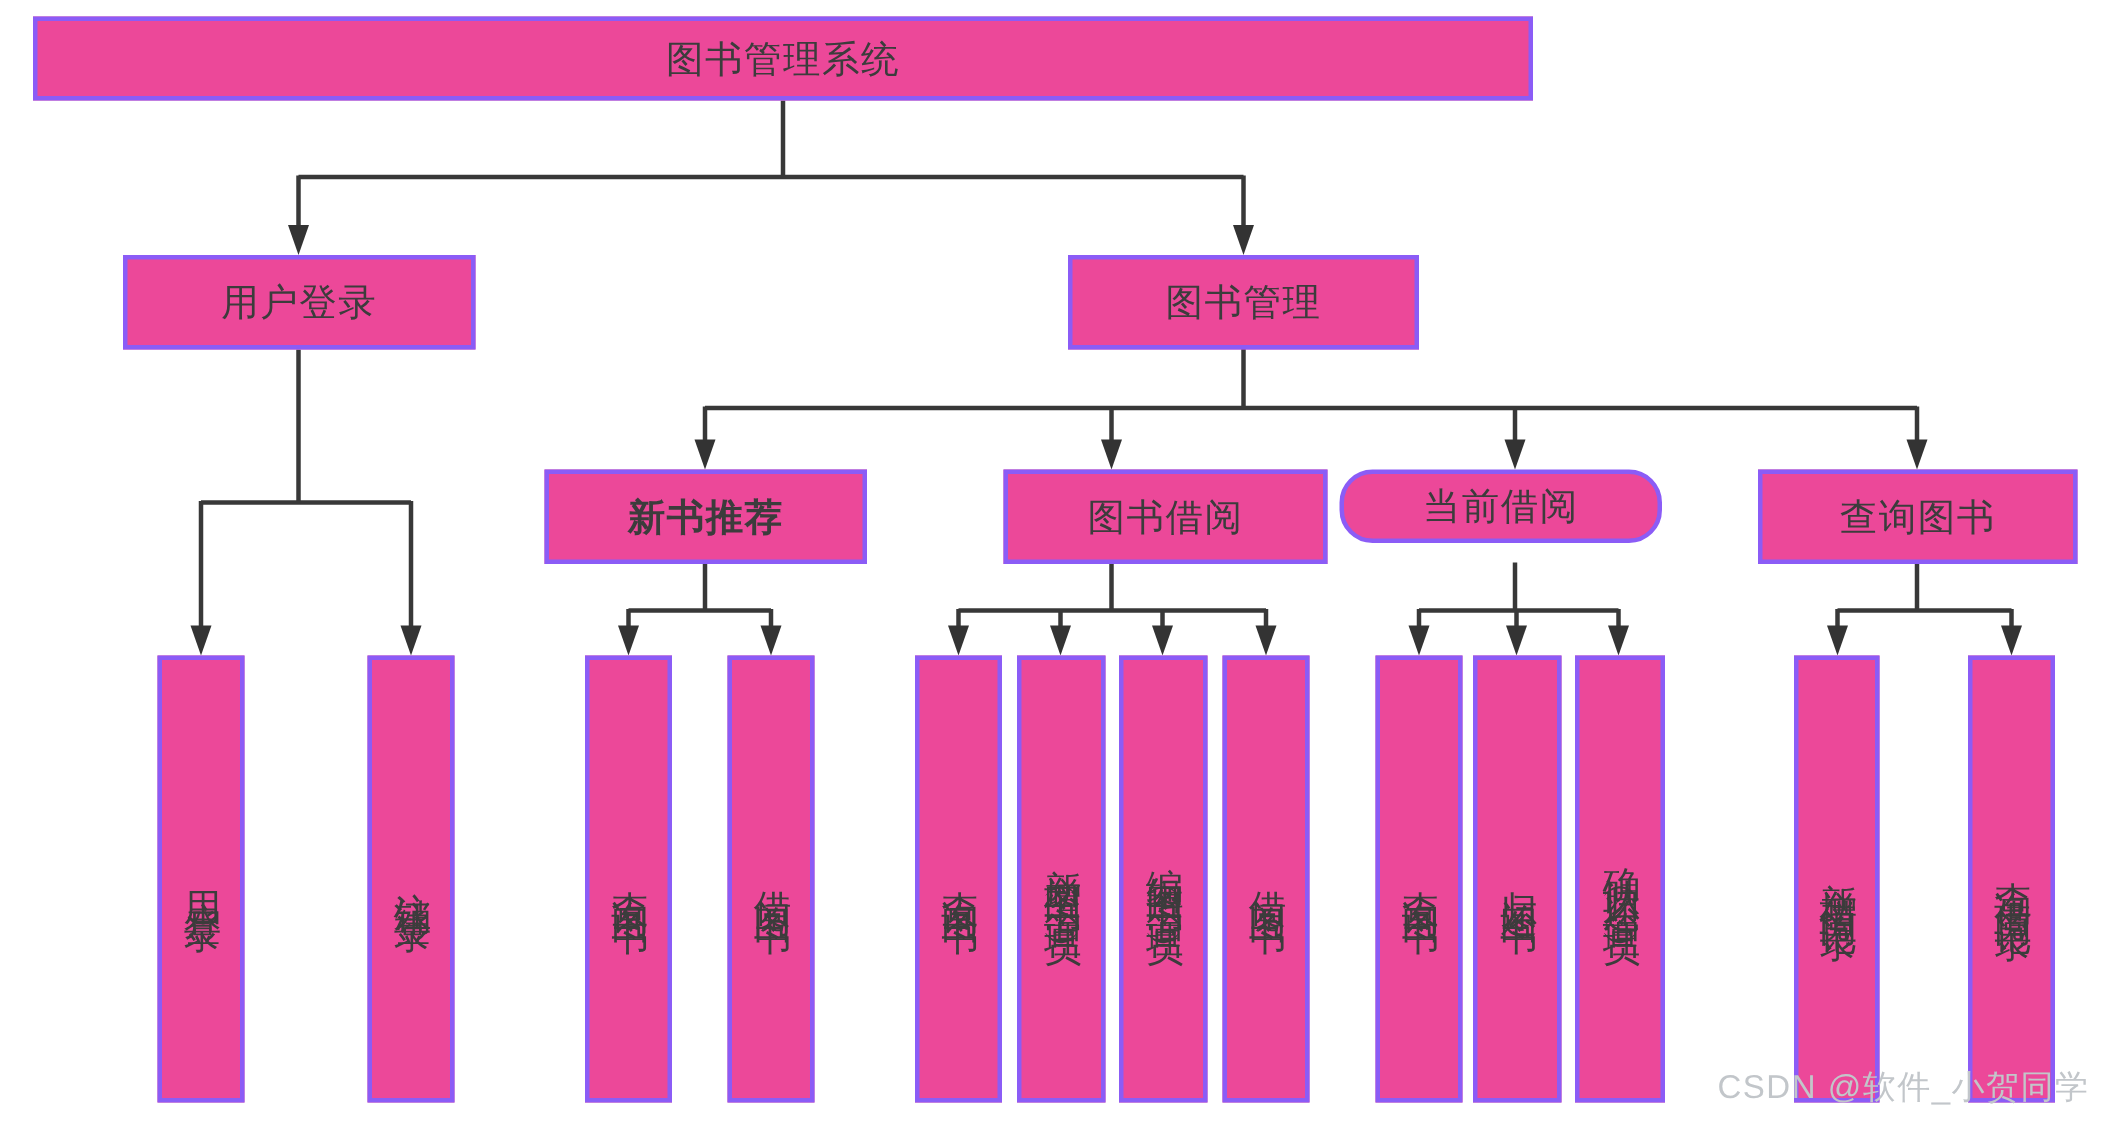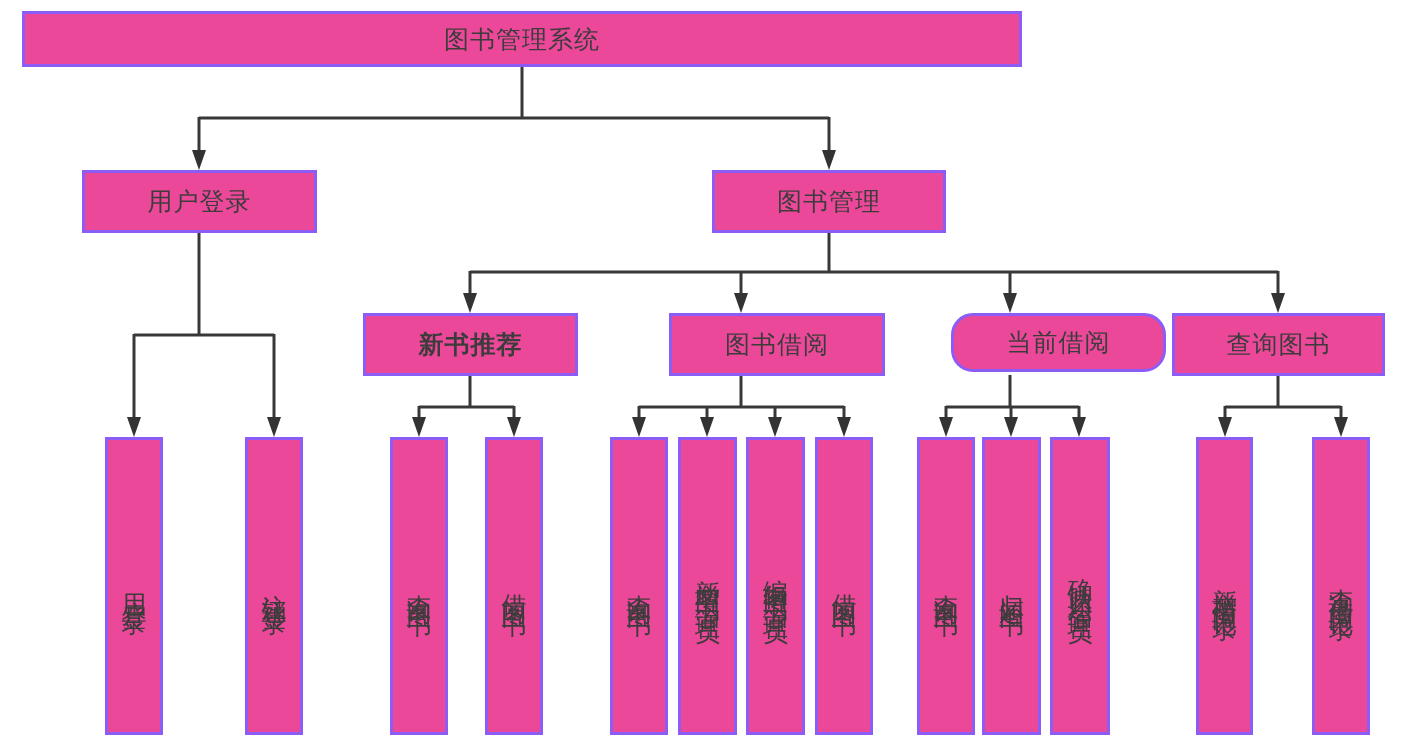--- a/index.html
+++ b/index.html
@@ -105,21 +105,21 @@
     </g>
   </svg>
 
   <div class="node" style="left:22px;top:11px;width:1000px;height:56px;">图书管理系统</div>
 
   <div class="node" style="left:82px;top:170px;width:235px;height:63px;">用户登录</div>
   <div class="node" style="left:712px;top:170px;width:234px;height:63px;">图书管理</div>
 
   <div class="node" style="left:363px;top:313px;width:215px;height:63px;font-weight:bold;">新书推荐</div>
   <div class="node" style="left:633px;top:313px;width:216px;height:63px;margin-left:36px;">图书借阅</div>
-  <div class="node" style="left:951px;top:313px;width:215px;height:59px;border-radius:22px;">当前借阅</div>
+  <div class="node" style="left:893px;top:313px;width:215px;height:49px;border-radius:22px;">当前借阅</div>
   <div class="node" style="left:1172px;top:313px;width:213px;height:63px;">查询图书</div>
 
   <div class="node leaf" style="left:105px;top:437px;width:58px;height:298px;">
     <span class="vtext">用户登录</span>
   </div>
   <div class="node leaf" style="left:245px;top:437px;width:58px;height:298px;">
     <span class="vtext">注销登录</span>
   </div>
 
   <div class="node leaf" style="left:390px;top:437px;width:58px;height:298px;">
@@ -152,14 +152,15 @@
     <span class="vtext">确认归还（管理员）</span>
   </div>
 
   <div class="node leaf" style="left:1196px;top:437px;width:57px;height:298px;">
     <span class="vtext">新增借阅记录</span>
   </div>
   <div class="node leaf" style="left:1312px;top:437px;width:58px;height:298px;">
     <span class="vtext">查询借阅记录</span>
   </div>
 
+  <div class="watermark">CSDN @软件_小贺同学</div>
 
 </div>
 
 </body></html>

